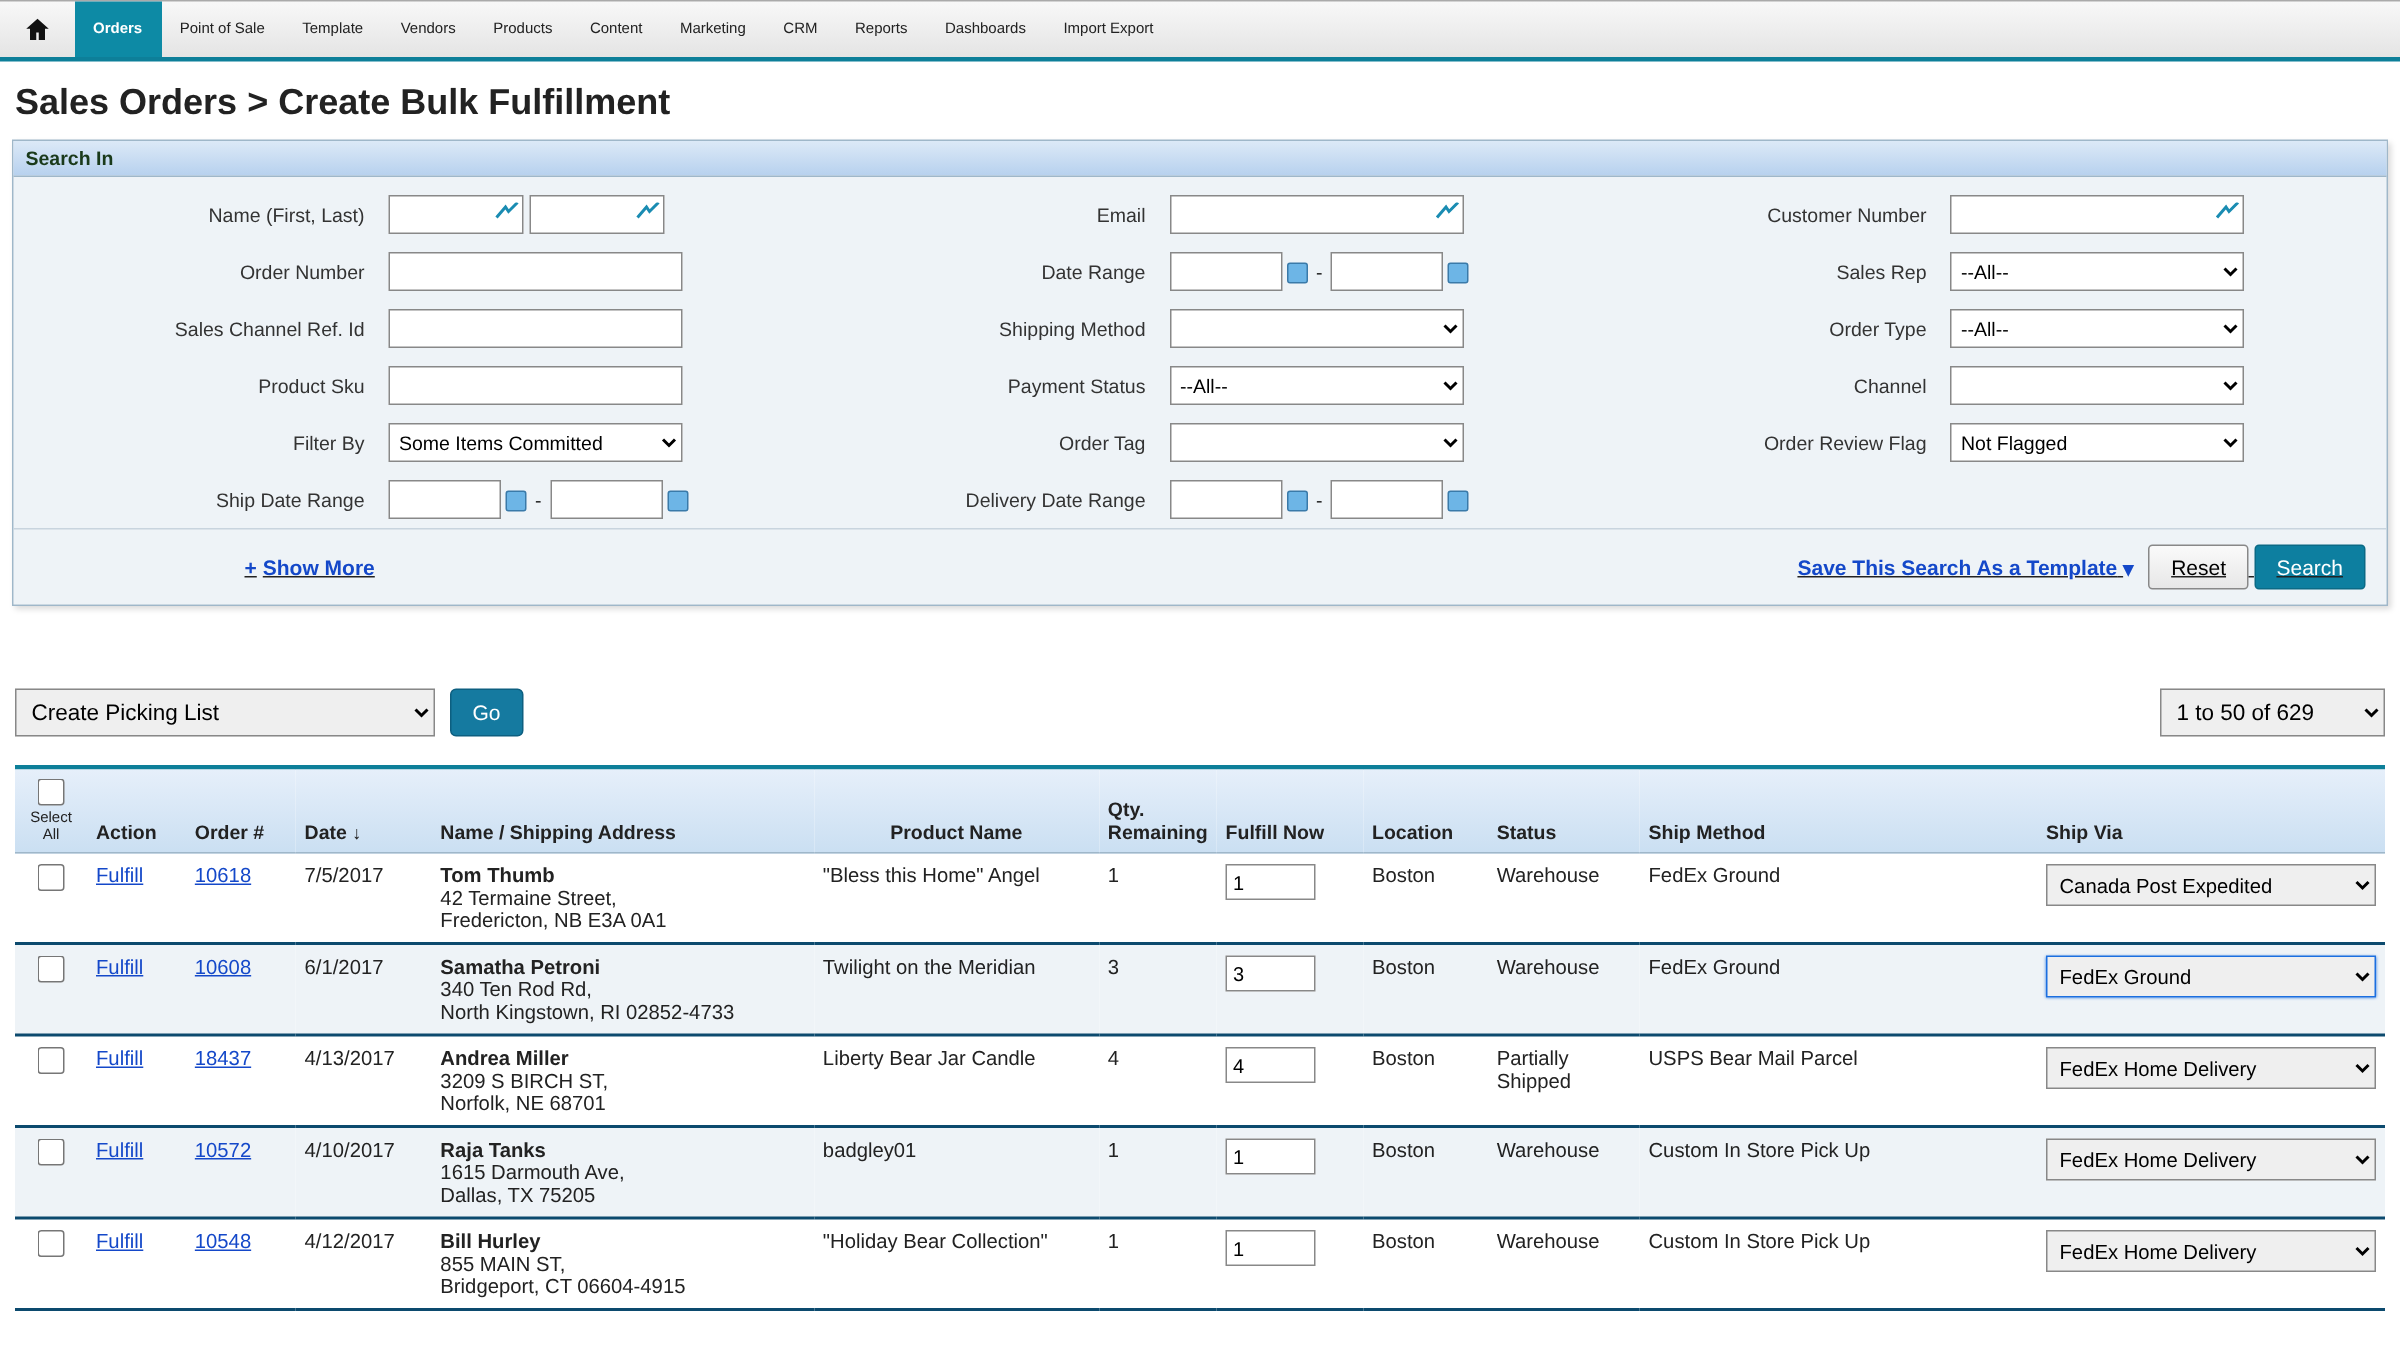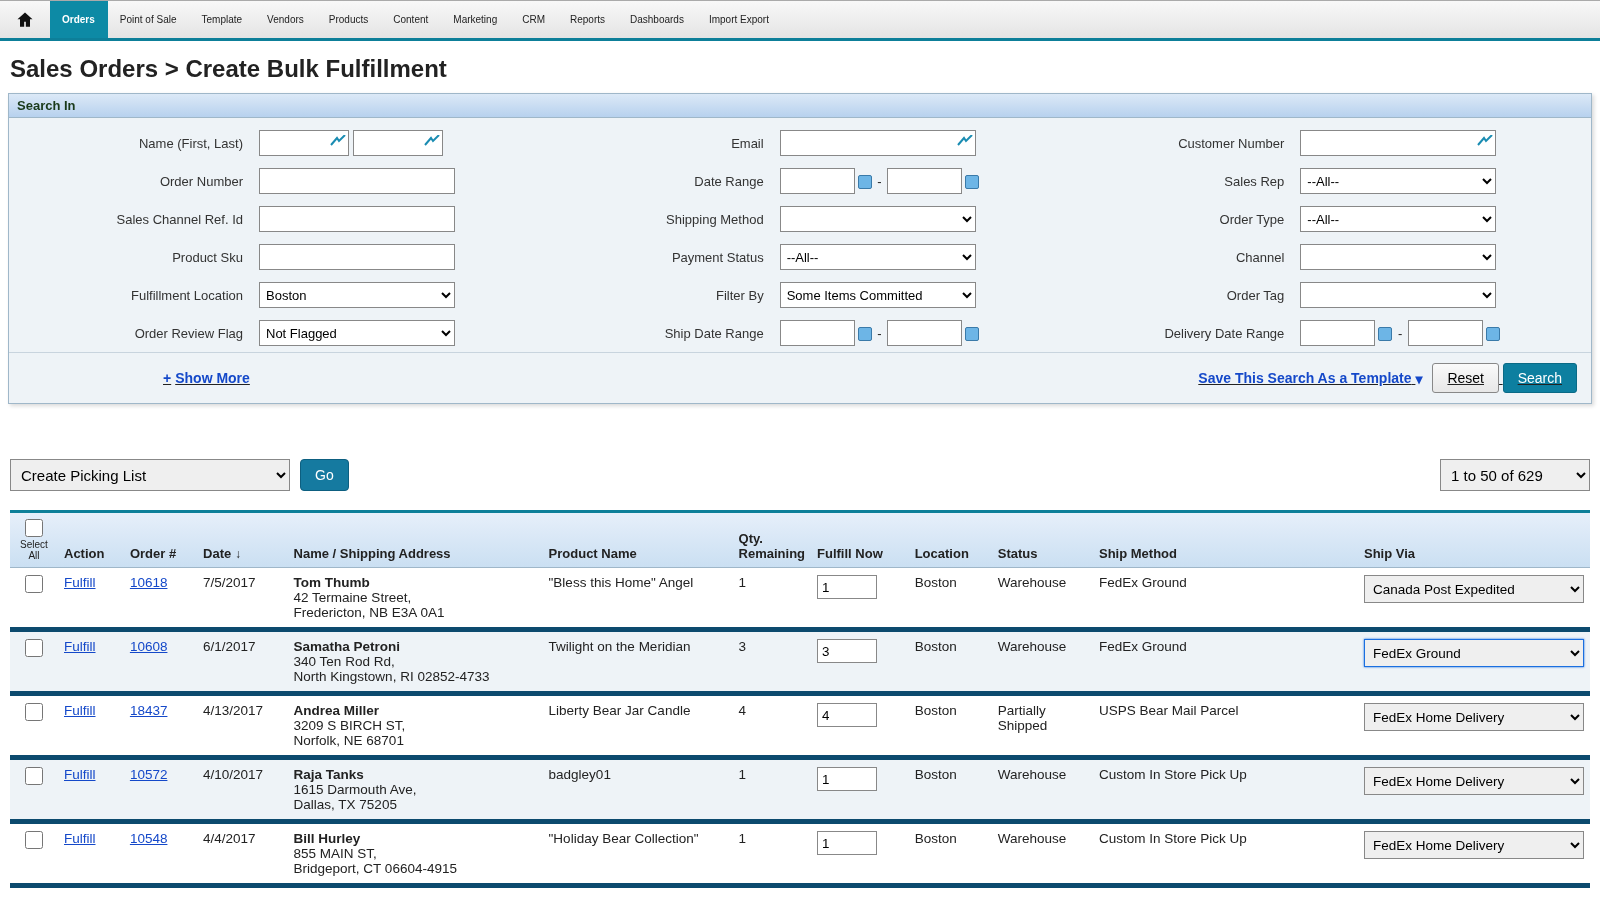--- a/index.html
+++ b/index.html
@@ -47,21 +47,21 @@
   .go-btn { background:#157aa0; color:#fff; border:1px solid #0d5f80; height:32px; padding:0 14px; border-radius:4px; font-size:14px; margin-left:10px; cursor:pointer;}
   .page-select { height:28px; border:1px solid #888; font-size:14px; padding:1px 4px; width:150px;}
 
   
   .orders-table { border-top:3px solid #0d7f99; margin:0 10px; }
   table { border-collapse: collapse; width:100%; }
   thead tr { background: linear-gradient(#e6effa,#cadff2); }
   thead th { text-align:left; font-size:13px; font-weight:bold; padding:6px 6px; border-bottom:1px solid #9fb7c9; vertical-align:bottom;}
   thead th.selectall{ font-size:10px; font-weight:normal; text-align:center; width:48px;}
   tbody tr.even{ background:#eef3f7; }
-  tbody tr td{ padding:7px 6px; vertical-align:top; border-bottom:5px solid #0c4a6e; font-size:13.5px;}
+  tbody tr td{ padding:7px 6px; vertical-align:top; border-bottom:2px solid #0c4a6e; font-size:13.5px;}
   .link { color:#1448c9; text-decoration:underline; cursor:pointer; }
   .bold { font-weight:bold; }
   .rowcheck{ width:18px; height:18px; }
   .fulfill-input{ width:60px; height:24px; border:1px solid #888; padding:1px 4px; }
   .shipvia-select{ width:220px; height:28px; border:1px solid #888; font-size:13.5px; padding:2px 4px;}
   .shipvia-select.highlight{ border:1px solid #1b6fe0; box-shadow:0 0 2px #1b6fe0;}
   .sort-arrow{ font-size:12px; }
 
   .chev{display:inline-block; transform: translateY(1px);}
 </style>
@@ -157,24 +157,20 @@
     <div class="field-row">
       <div class="field-label">Payment Status</div>
       <div class="field-input"><select class="select sel-190"><option>--All--</option></select></div>
     </div>
     <div class="field-row">
       <div class="field-label">Channel</div>
       <div class="field-input"><select class="select sel-190"><option></option></select></div>
     </div>
 
     <div class="field-row">
-      <div class="field-label">Fulfillment Location</div>
-      <div class="field-input"><select class="select sel-190"><option>Boston</option></select></div>
-    </div>
-    <div class="field-row">
       <div class="field-label">Filter By</div>
       <div class="field-input"><select class="select sel-190"><option>Some Items Committed</option></select></div>
     </div>
     <div class="field-row">
       <div class="field-label">Order Tag</div>
       <div class="field-input"><select class="select sel-190"><option></option></select></div>
     </div>
 
     <div class="field-row">
       <div class="field-label">Order Review Flag</div>
@@ -220,21 +216,21 @@
     <thead>
       <tr>
         <th class="selectall">
           <input type="checkbox" class="rowcheck" style=""><br>
           <span>Select All</span>
         </th>
         <th>Action</th>
         <th>Order #</th>
         <th><span>Date</span> <span class="sort-arrow">↓</span></th>
         <th style="width:255px;">Name / Shipping Address</th>
-        <th style="width:190px;">Product Name</th>
+        <th style="width:190px;text-align:center;">Product Name</th>
         <th style="width:70px; line-height:1.1;"><span>Qty.<br>Remaining</span></th>
         <th>Fulfill Now</th>
         <th>Location</th>
         <th>Status</th>
         <th style="width:265px;">Ship Method</th>
         <th style="width:230px;">Ship Via</th>
       </tr>
     </thead>
     <tbody id="orders-body">
         <tr>
@@ -290,21 +286,21 @@
     <td><input type="text" class="fulfill-input" value="1" style=""></td>
     <td>Boston</td>
     <td>Warehouse</td>
     <td>Custom In Store Pick Up</td>
     <td><select class="shipvia-select"><option>FedEx Home Delivery</option></select></td>
   </tr>
         <tr>
     <td style="text-align:center;"><input type="checkbox" class="rowcheck" style=""></td>
     <td><span class="link">Fulfill</span></td>
     <td><span class="link">10548</span></td>
-    <td>4/4/2017</td>
+    <td>4/12/2017</td>
     <td><span class="bold">Bill Hurley</span><br>855 MAIN ST,<br>Bridgeport, CT 06604-4915</td>
     <td>"Holiday Bear Collection"</td>
     <td>1</td>
     <td><input type="text" class="fulfill-input" value="1" style=""></td>
     <td>Boston</td>
     <td>Warehouse</td>
     <td>Custom In Store Pick Up</td>
     <td><select class="shipvia-select"><option>FedEx Home Delivery</option></select></td>
   </tr>
       </tbody>

